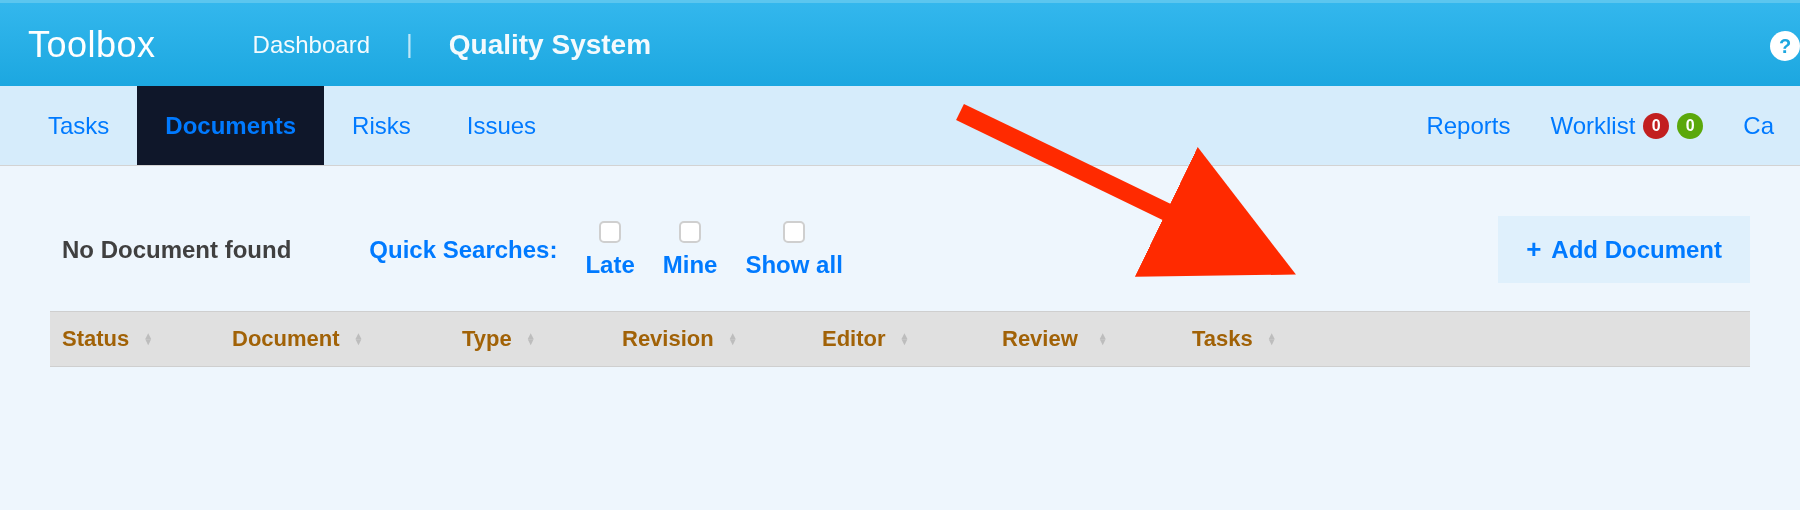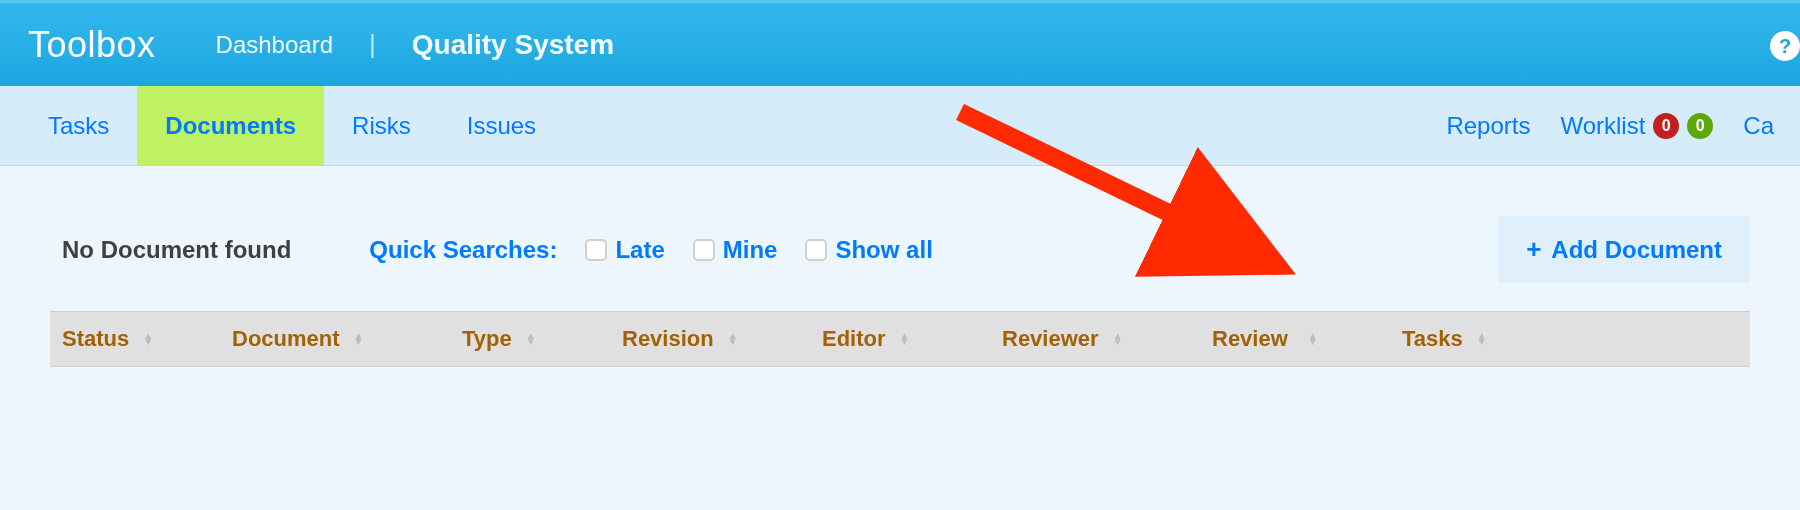--- a/index.html
+++ b/index.html
@@ -9,20 +9,21 @@
   
   .topbar {
     height: 86px;
     background: linear-gradient(#33b7ed, #1ca7e0);
     border-top: 3px solid #5bc6ef;
     display: flex;
     align-items: center;
     color: #fff;
     padding: 0 28px;
     position: relative;
+    gap: 37px;
   }
   .brand { font-size: 36px; font-weight: 400; letter-spacing: 0.5px; margin-right: 60px; }
   .topnav { display: flex; align-items: center; gap: 36px; font-size: 24px; }
   .topnav .sep { opacity: 0.7; font-size: 26px; }
   .topnav .active { font-weight: 700; font-size: 28px; }
   .topnav a { color: #fff; text-decoration: none; cursor: pointer; opacity: 0.95; }
   .help-badge {
     position: absolute; right: 0; top: 28px;
     width: 30px; height: 30px; border-radius: 50%;
     background: #fff; color: #1ca7e0;
@@ -35,23 +36,23 @@
   .subnav {
     height: 80px;
     background: #d6ecfb;
     border-bottom: 1px solid #d3d3d3;
     display: flex;
     align-items: stretch;
     padding: 0 20px;
     font-size: 24px;
   }
   .subnav .left { display: flex; align-items: stretch; }
-  .subnav .right { margin-left: auto; display: flex; align-items: center; gap: 30px; padding-right: 6px; }
+  .subnav .right { margin-left: auto; display: flex; align-items: center; gap: 40px; padding-right: 6px; }
   .subnav a { display: flex; align-items: center; padding: 0 28px; color: #007aff; text-decoration: none; cursor: pointer; }
-  .subnav a.active { background: #bef264; font-weight: 700; }
+  .subnav a.active { background: #0f172a; font-weight: 700; }
   .subnav .right a { padding: 0; }
   .worklist-wrap { display: flex; align-items: center; gap: 8px; }
   .pill {
     display: inline-flex; align-items: center; justify-content: center;
     min-width: 26px; height: 26px; padding: 0 6px;
     border-radius: 13px; color: #fff; font-size: 16px; font-weight: 700;
   }
   .pill.red { background: #c21f1f; }
   .pill.green { background: #5ba80b; }
 
@@ -59,21 +60,21 @@
   .content { padding: 50px 50px 0 50px; position: relative; }
 
   .filterbar {
     display: flex; align-items: center; gap: 28px;
     font-size: 24px; font-weight: 600; color: #5a5a5a;
     margin-bottom: 28px;
     position: relative;
   }
   .filterbar .nf { font-weight: 700; color: #404040; margin-left: 12px; margin-right: 30px; }
   .filterbar .qs-label { color: #007aff; font-weight: 700; margin-left: 20px; }
-  .check-item { display: flex; align-items: center; gap: 8px; color: #007aff; cursor: pointer; }
+  .check-item { display: flex; align-items: center; gap: 8px; color: #007aff; cursor: pointer; flex-direction: column; }
   .check-item input[type=checkbox] {
     width: 22px; height: 22px; appearance: none;
     border: 2px solid #cfcfcf; border-radius: 5px; background: #fff;
     cursor: pointer;
   }
   .add-btn {
     margin-left: auto;
     display: flex; align-items: center; gap: 10px;
     background: #dff0fc; color: #007aff;
     border: none; padding: 18px 28px;
@@ -179,24 +180,20 @@
         <span class="sort"></span>
       </div>
     <div class="th col-revision">
         <span>Revision</span>
         <span class="sort"></span>
       </div>
     <div class="th col-editor">
         <span>Editor</span>
         <span class="sort"></span>
       </div>
-    <div class="th col-reviewer">
-        <span>Reviewer</span>
-        <span class="sort"></span>
-      </div>
     <div class="th col-review">
         <span>Review</span>
         <span class="sort"></span>
       </div>
     <div class="th col-tasks">
         <span>Tasks</span>
         <span class="sort"></span>
       </div>
   </div>
 

